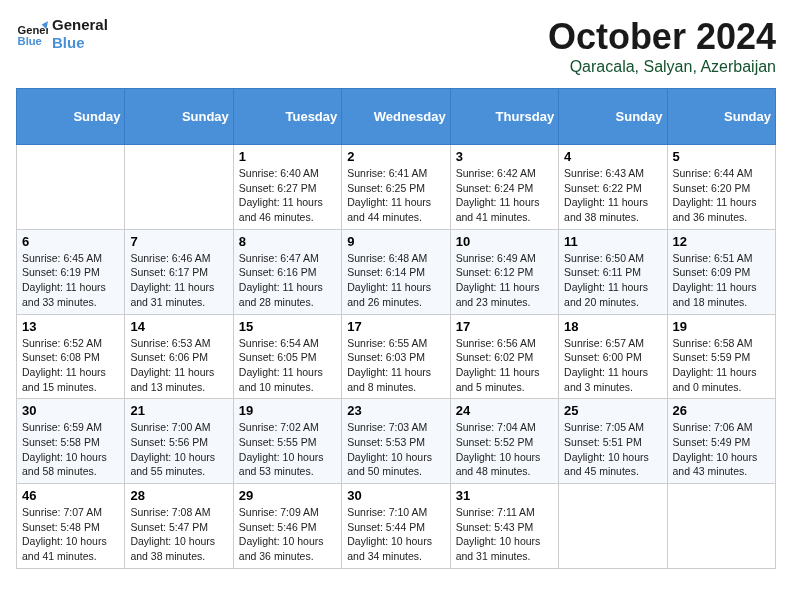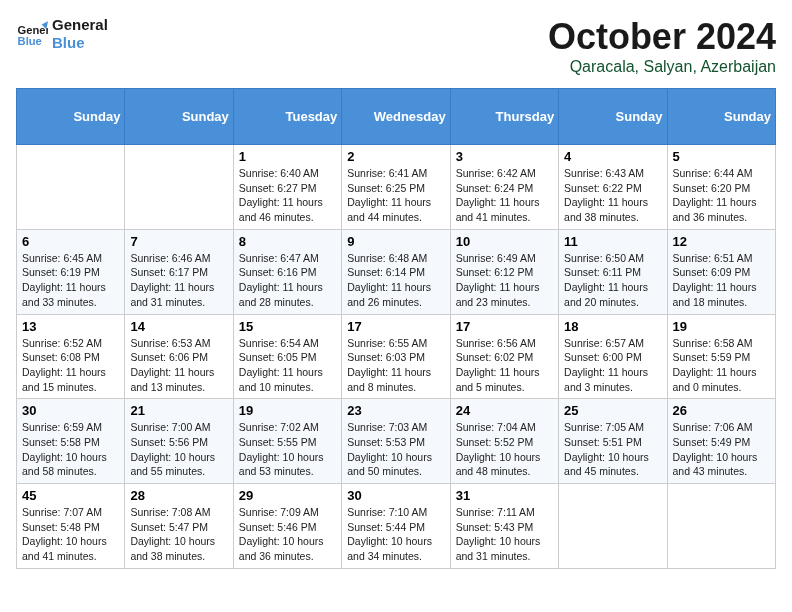--- a/index.html
+++ b/index.html
@@ -270,21 +270,21 @@
       </td>
         <td>
         <div class="day-number">26</div>
         <div class="day-info">
           Sunrise: 7:06 AM<br>Sunset: 5:49 PM<br>Daylight: 10 hours and 43 minutes.
         </div>
       </td>
       </tr>
       <tr>
         <td>
-        <div class="day-number">45</div>
+        <div class="day-number">46</div>
         <div class="day-info">
           Sunrise: 7:07 AM<br>Sunset: 5:48 PM<br>Daylight: 10 hours and 41 minutes.
         </div>
       </td>
         <td>
         <div class="day-number">28</div>
         <div class="day-info">
           Sunrise: 7:08 AM<br>Sunset: 5:47 PM<br>Daylight: 10 hours and 38 minutes.
         </div>
       </td>

